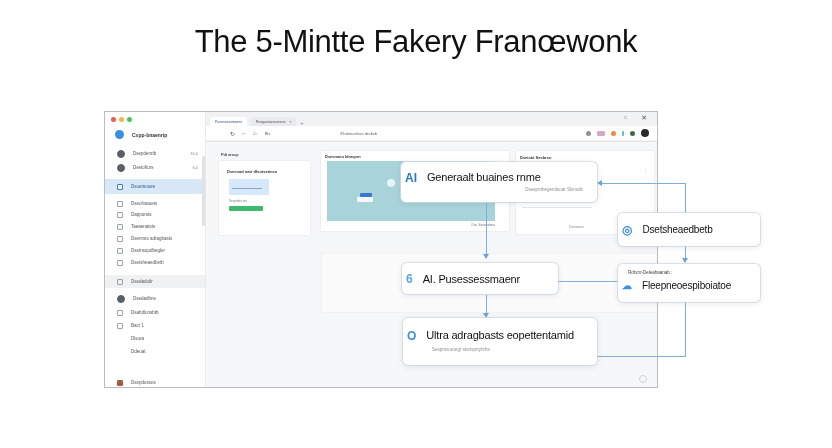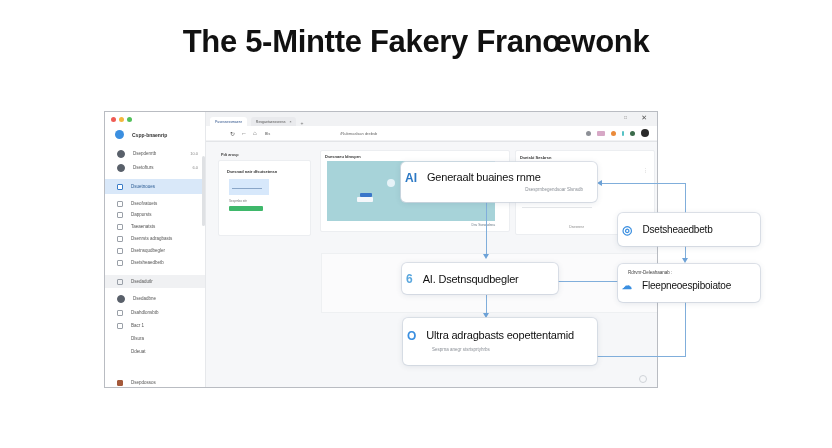--- a/index.html
+++ b/index.html
@@ -1,21 +1,21 @@
 <!DOCTYPE html>
 <html><head>
 <meta charset="utf-8">
 <style>
   * { box-sizing: border-box; margin: 0; padding: 0; }
   html, body { width: 832px; height: 448px; background: #ffffff; overflow: hidden; }
   body { font-family: "Liberation Sans", sans-serif; color: #222; position: relative; }
 
   .page-title {
     position: absolute; left: 0; top: 24px; width: 832px; text-align: center;
-    font-size: 31px; font-weight: 700; color: #111; letter-spacing: -0.3px;
+    font-size: 31px; font-weight: 400; color: #111; letter-spacing: -0.3px;
     font-family: "Liberation Sans", sans-serif;
   }
 
   .window {
     position: absolute; left: 104px; top: 111px; width: 554px; height: 277px;
     border: 1px solid #b9bcc2; background: #f6f7f9; overflow: hidden;
   }
 
   
   .sidebar {
@@ -256,21 +256,21 @@
 <div class="conn" style="left:597px;top:356px;width:89px;height:1px"></div>
 
 <div class="flow" style="left:401px;top:162px;width:196px;height:40px;align-items:flex-start;padding-top:9px">
   <span class="fi">AI</span>
   <span class="ft">Generaalt buaines rnme</span>
   <span class="sub" style="right:14px;top:25px">Dsesprnbegendsoar Slsnsdb</span>
 </div>
 
 <div class="flow" style="left:402px;top:263px;width:156px;height:31px">
   <span class="fi" style="color:#5aa7de">6</span>
-  <span class="ft">AI. Dsetnsqudbegler</span>
+  <span class="ft">AI. Pusessessmaenr</span>
 </div>
 
 <div class="flow" style="left:403px;top:318px;width:194px;height:47px;align-items:flex-start;padding-top:11px">
   <span class="fi" style="color:#3b8fe0">O</span>
   <span class="ft">Ultra adragbasts eopettentamid</span>
   <span class="sub" style="left:29px;top:29px">Sesprna anegr stsrtsprtyhrbs</span>
 </div>
 
 <div class="flow" style="left:618px;top:213px;width:142px;height:33px">
   <span class="fi" style="color:#3b8fe0">◎</span>

